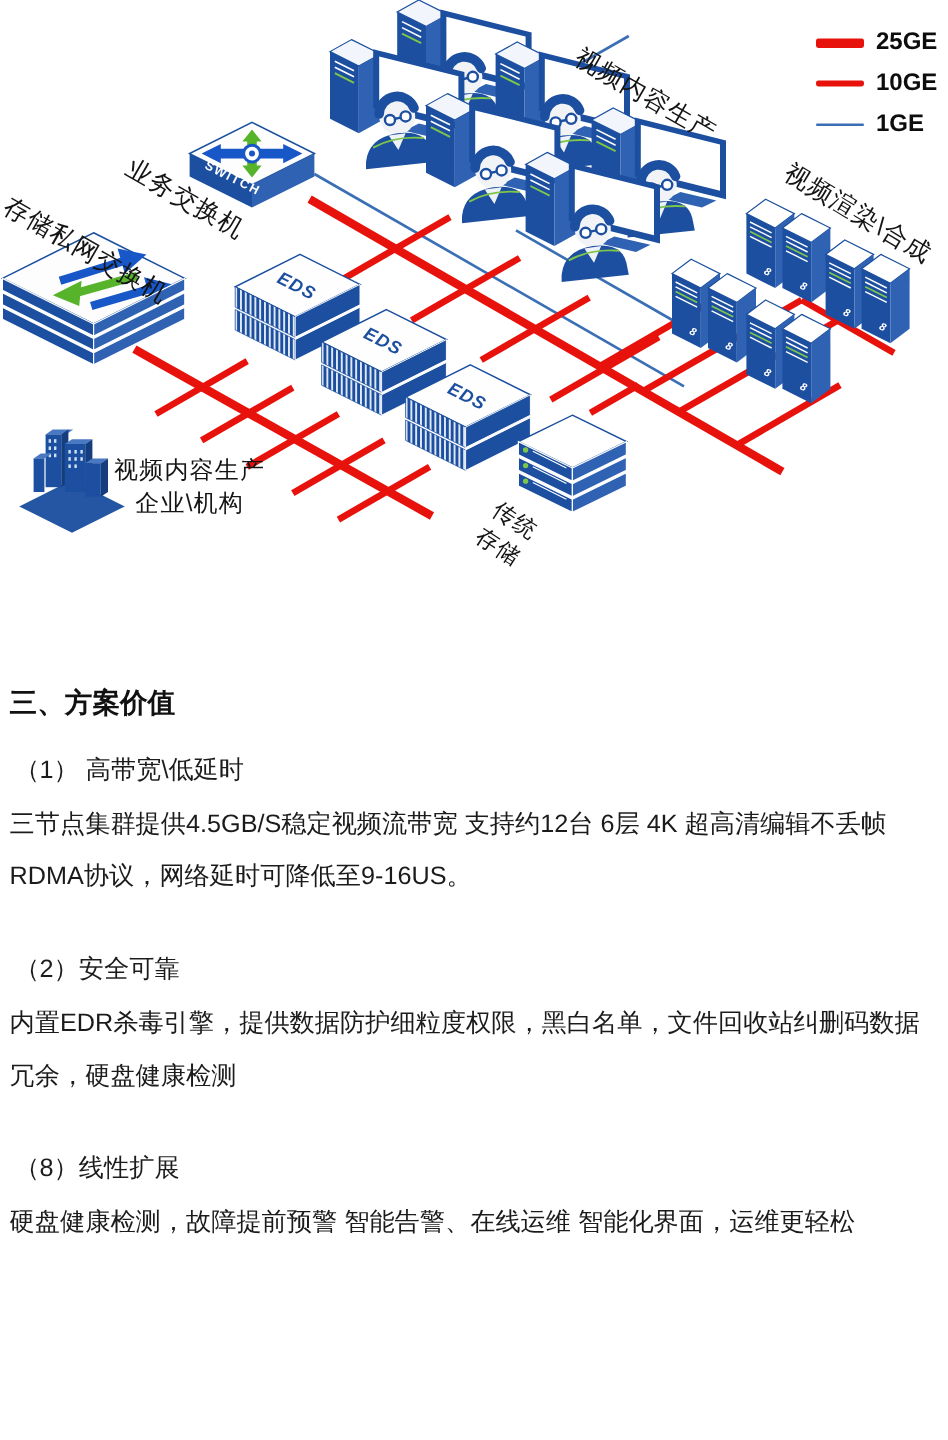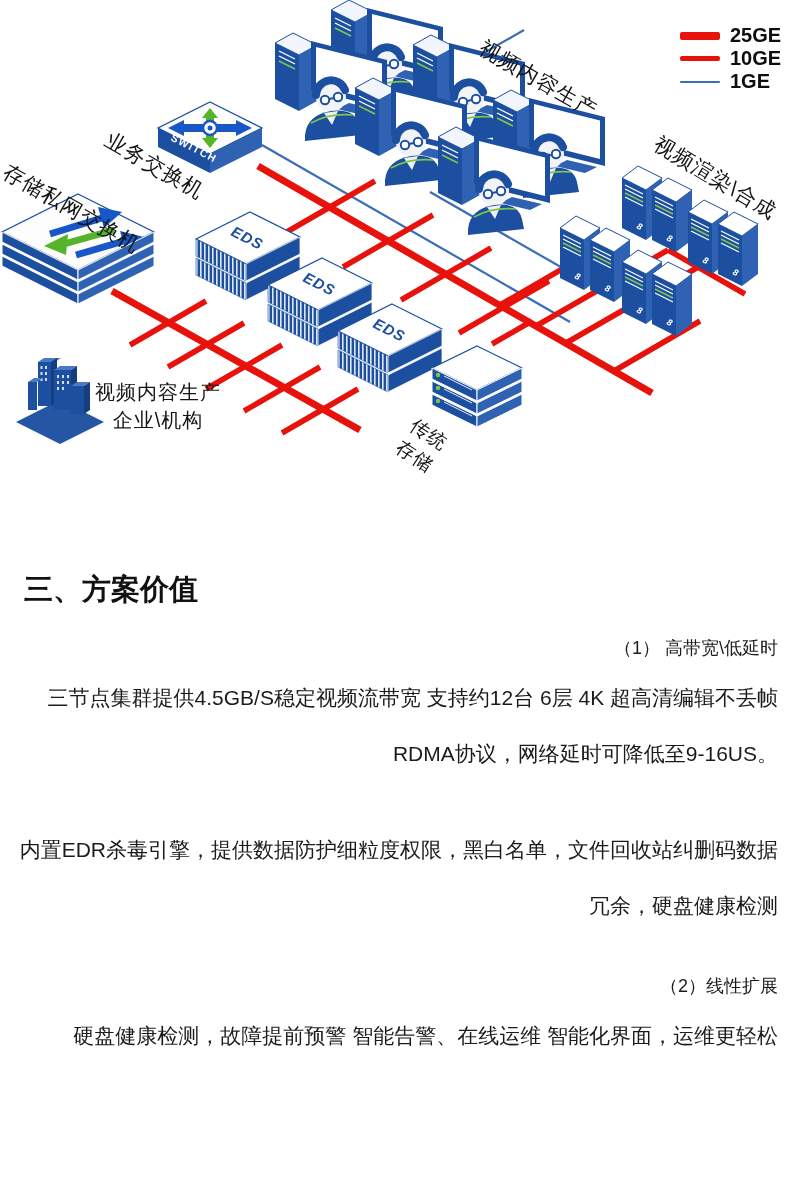--- a/index.html
+++ b/index.html
@@ -12,31 +12,31 @@
   .diagram svg{position:absolute;left:0;top:0;}
   .dlabel{
     position:absolute;font-size:21px;font-weight:500;color:#141414;
     white-space:nowrap;transform-origin:0 0;letter-spacing:1px;
   }
   .dlabel.rot30{transform:rotate(30deg);}
   .dlabel.rot31{transform:rotate(31deg);}
   .dlabel.rot33{transform:rotate(33deg);}
   .dlabel.wrap2{white-space:normal;width:48px;line-height:26px;letter-spacing:1px;}
   .dlabel.center{white-space:normal;width:128px;text-align:center;line-height:28px;font-size:20px;}
-  .legend{position:absolute;top:24px;right:8px;display:flex;flex-direction:column;}
+  .legend{position:absolute;top:24px;right:8px;display:flex;flex-direction:column;gap:11px;}
   .lg-row{display:flex;align-items:center;gap:10px;justify-content:flex-start;}
   .lg-swatch{width:40px;border-radius:2px;}
   .sw-25ge{height:8px;background:#e8120c;}
   .sw-10ge{height:5px;background:#e8120c;}
   .sw-1ge{height:2px;background:#3a6fb5;}
   .lg-label{font-size:20px;font-weight:600;color:#0d0d0d;min-width:52px;}
   .content{padding:0 12px 0 8px;}
-  .sec-head{font-size:29px;font-weight:bold;color:#111;margin:18px 0 26px 16px;}
-  .item-title{font-size:18px;color:#1c1c1c;margin:0 0 10px 4px;text-align:right;}
-  .item-body{font-size:21px;color:#1b1b1b;line-height:56px;margin:0 0 40px 0;text-align:right;}
+  .sec-head{font-size:23px;font-weight:bold;color:#111;margin:18px 0 26px 0;}
+  .item-title{font-size:21px;color:#1c1c1c;margin:0 0 10px 4px;}
+  .item-body{font-size:21px;color:#1b1b1b;line-height:44px;margin:0 0 40px 0;}
   .eds-t{font-size:15px;font-weight:bold;font-style:italic;fill:#1d4fa0;letter-spacing:1px;}
   .sw-t{font-size:10.5px;font-weight:bold;fill:#ffffff;letter-spacing:1.5px;}
   .srv-t{font-size:9px;font-weight:bold;font-style:italic;fill:#ffffff;}
 </style>
 </head>
 <body>
 
 <div class="diagram">
   <svg width="790" height="552" viewBox="0 0 790 552" xmlns="http://www.w3.org/2000/svg">
     <defs>
@@ -239,23 +239,24 @@
 
 <div class="content">
   <h2 class="sec-head">三、方案价值</h2>
 
   <div>
     <div class="item-title">（1） 高带宽\低延时</div>
     <div class="item-body">三节点集群提供4.5GB/S稳定视频流带宽 支持约12台 6层 4K 超高清编辑不丢帧 RDMA协议，网络延时可降低至9-16US。</div>
   </div>
 
   <div>
+    <div class="item-title">（2）安全可靠</div>
     <div class="item-body">内置EDR杀毒引擎，提供数据防护细粒度权限，黑白名单，文件回收站纠删码数据冗余，硬盘健康检测</div>
   </div>
 
   <div>
-    <div class="item-title">（2）线性扩展</div>
+    <div class="item-title">（8）线性扩展</div>
   </div>
 
   <div>
     <div class="item-body">硬盘健康检测，故障提前预警 智能告警、在线运维 智能化界面，运维更轻松</div>
   </div>
 </div>
 
 </body></html>

